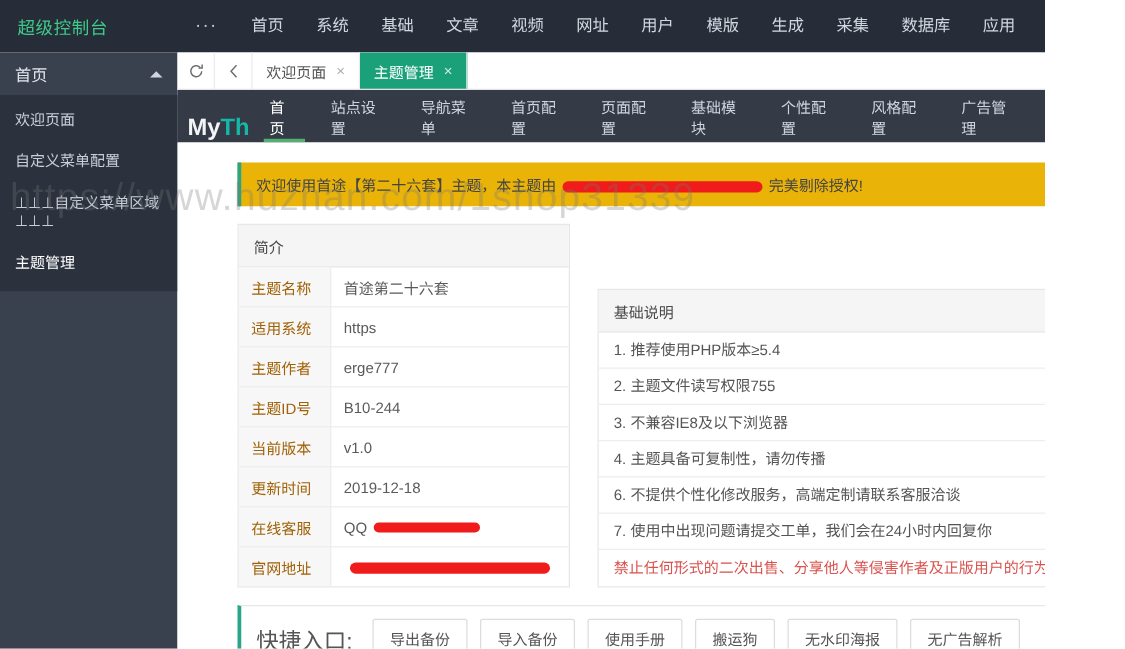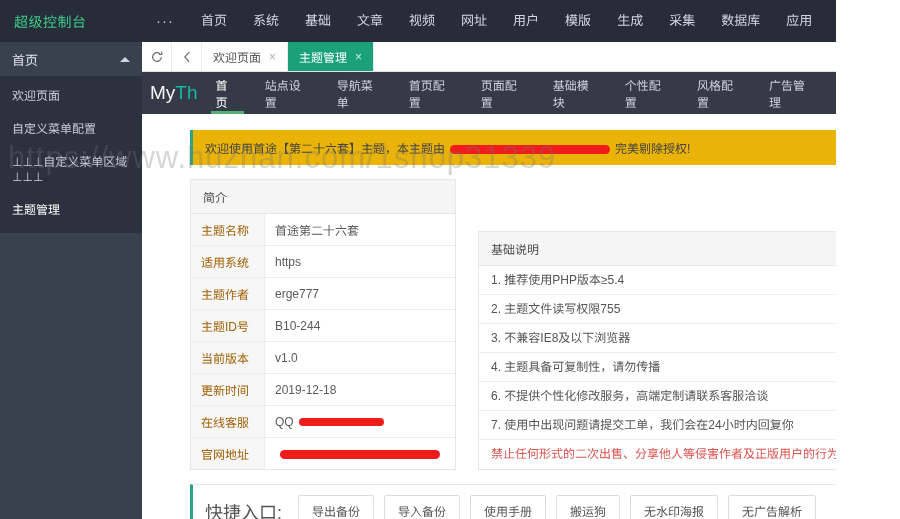--- a/index.html
+++ b/index.html
@@ -67,22 +67,22 @@
   .tab .x { color: #aeaeae; font-size: 12px; }
   .tab.active { background: #1aa179; color: #fff; }
   .tab.active .x { color: #cdeee4; }
 
   
   .theme-nav {
     position: absolute; top: 72px; left: 142px; width: 758px; height: 42px;
     background: #343a46; display: flex; align-items: stretch;
   }
   .logo {
-    width: 62px; display: flex; align-items: center; padding-left: 8px;
-    font-size: 19px; font-weight: normal; overflow: hidden; white-space: nowrap;
+    width: 62px; display: flex; align-items: flex-end; padding-left: 8px;
+    font-size: 19px; font-weight: bold; overflow: hidden; white-space: nowrap;
   }
   .logo .my { color: #f2f4f7; }
   .logo .th { color: #14b8a6; }
   .theme-nav .tnav { display: flex; align-items: stretch; }
   .theme-nav .tnav a {
     color: #cfd4dd; text-decoration: none; font-size: 12px; padding: 0 13px;
     display: flex; align-items: center; position: relative; cursor: pointer;
   }
   .theme-nav .tnav a.active { color: #fff; }
   .theme-nav .tnav a.active::after {

